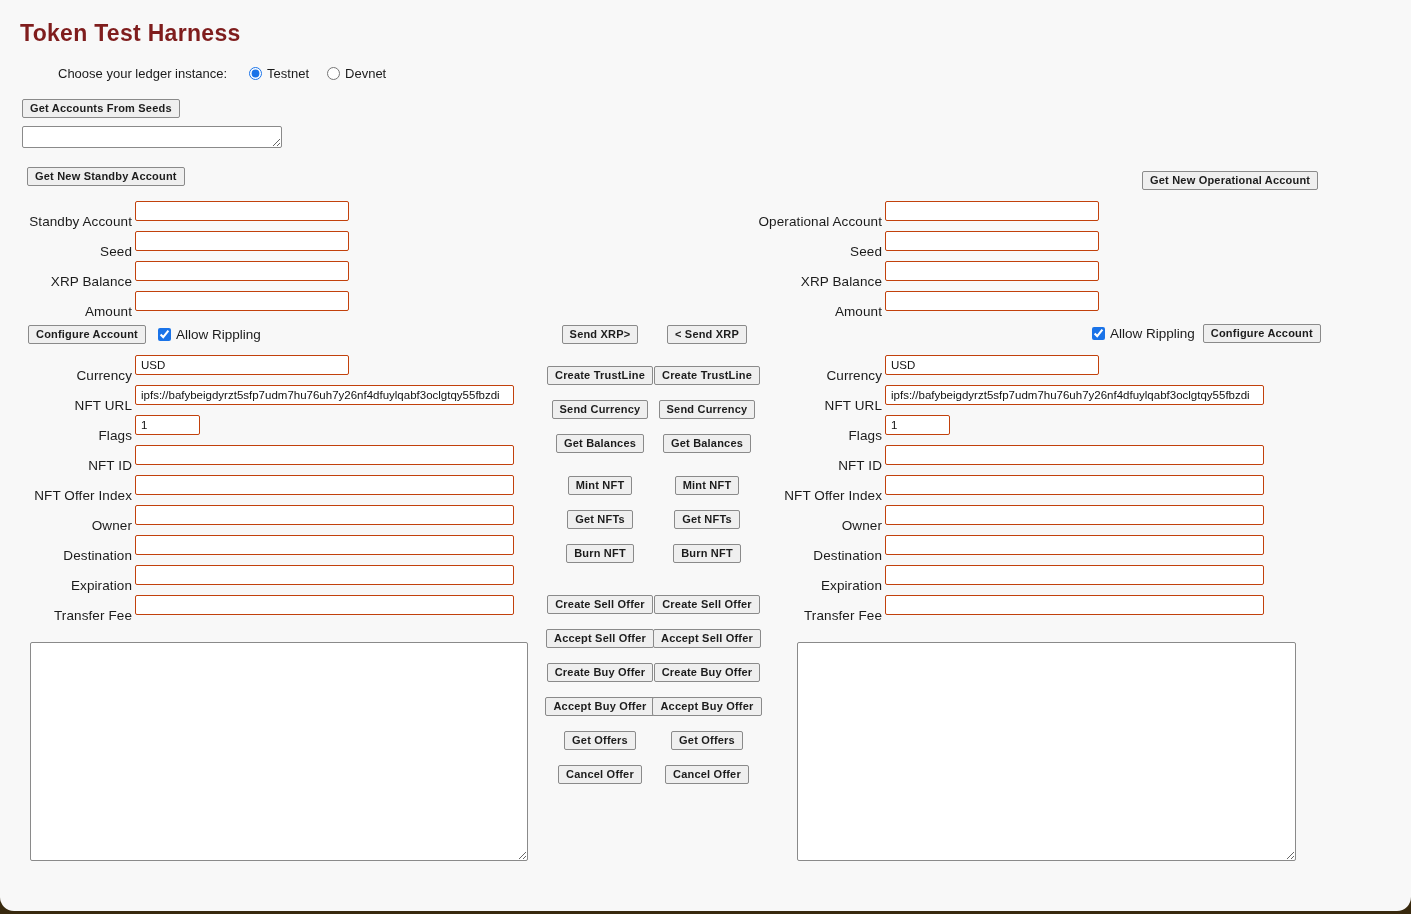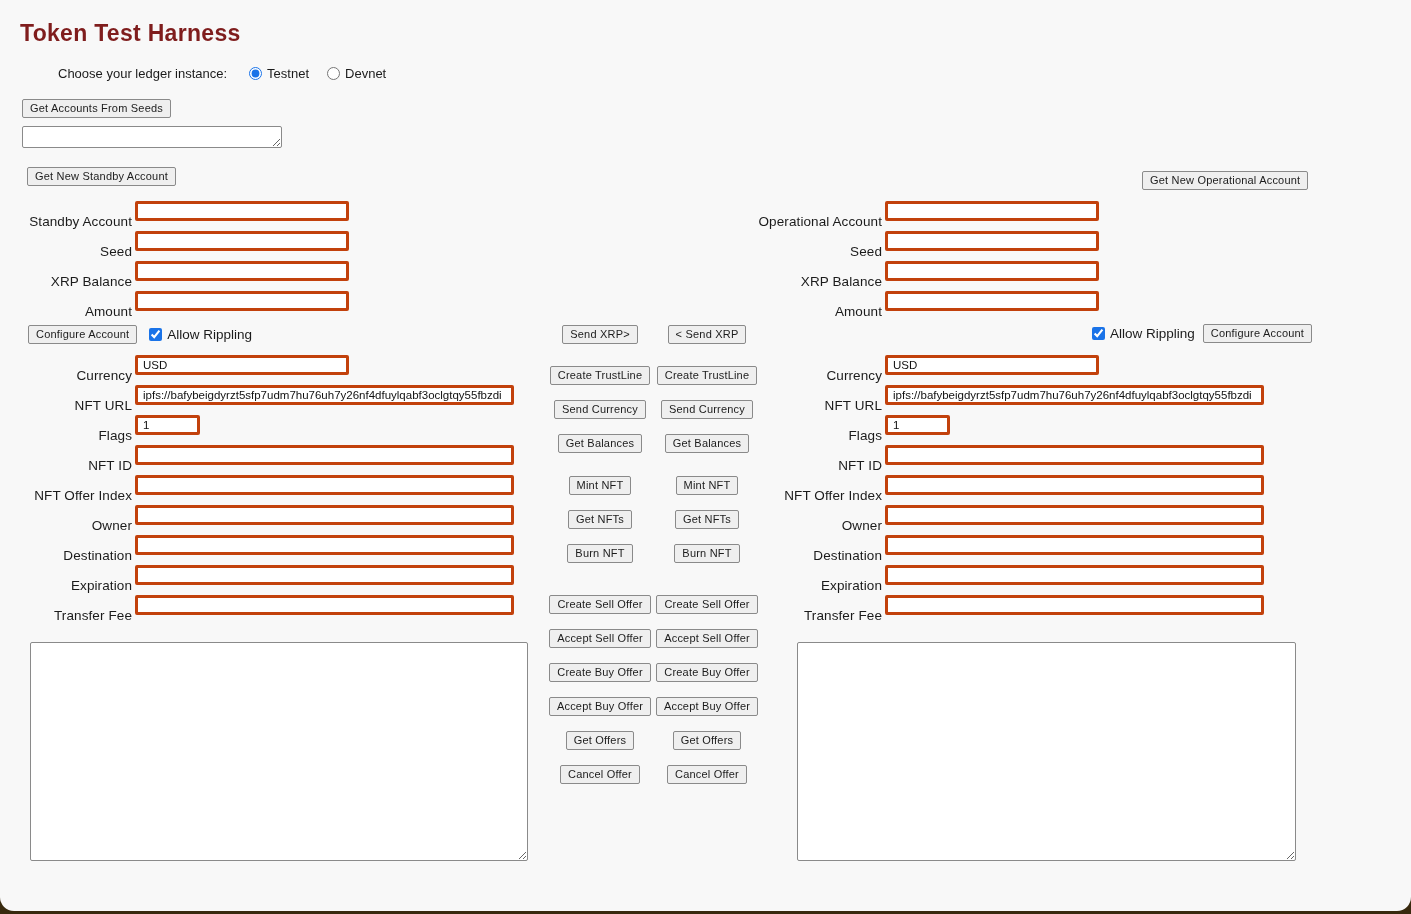--- a/index.html
+++ b/index.html
@@ -22,42 +22,42 @@
     font-size:13px;font-weight:500;height:18px;margin-left:38px;
   }
   .ledger-prompt{margin-right:22px;}
   .radio-opt{display:flex;align-items:center;margin-right:18px;font-weight:500;cursor:default;}
   input[type=radio],input[type=checkbox]{
     accent-color:#1a73e8;width:13px;height:13px;margin:0 5px 0 0;
   }
   .btn{
     background:#efefef;border:1px solid #8a8a8a;border-radius:2px;
     font-family:inherit;font-size:11px;line-height:13px;color:#1c1c1c;
-    padding:2px 7px;white-space:nowrap;letter-spacing:.2px;
+    padding:2px 7px;white-space:nowrap;letter-spacing:.2px;font-weight:bold;
   }
   .seeds-btn{position:absolute;left:22px;top:99px;}
   .seeds-ta{
     position:absolute;left:22px;top:126px;width:260px;height:22px;
   }
   textarea{
     box-sizing:border-box;background:#fff;border:1px solid #8a8a8a;border-radius:2px;
     font-family:inherit;font-size:11.5px;resize:both;
   }
   .standby-new-btn{position:absolute;left:27px;top:153px;margin-top:14px;}
   .op-new-btn{position:absolute;left:1142px;top:171px;}
   .form{position:absolute;display:flex;flex-direction:column;}
   .form .row{display:flex;align-items:center;height:20px;margin-bottom:10px;}
   .form .row label{
     font-size:13.5px;font-weight:500;color:#1b1b1b;text-align:right;
     padding-right:3px;letter-spacing:.1px;margin-top:20px;
   }
   .left-form .row label{width:130px;flex:0 0 130px;}
   .right-form .row label{width:170px;flex:0 0 170px;}
   .field{
-    box-sizing:border-box;height:20px;background:#fff;border:3px solid #c2410c;
+    box-sizing:border-box;height:20px;background:#fff;border:1px solid #c2410c;
     border-radius:2px;font-family:inherit;font-size:11.5px;padding:1px 5px;color:#111;
   }
   .narrow{width:214px;} .wide{width:379px;} .tiny{width:65px;}
   .accounts-left{left:2px;top:201px;}
   .accounts-right{left:712px;top:201px;}
   .tokens-left{left:2px;top:355px;}
   .tokens-right{left:712px;top:355px;}
   .cfg-row{position:absolute;display:flex;align-items:center;height:20px;font-size:13.5px;font-weight:500;}
   .cfg-left{left:28px;top:324px;}
   .cfg-right{left:1092px;top:323px;}

